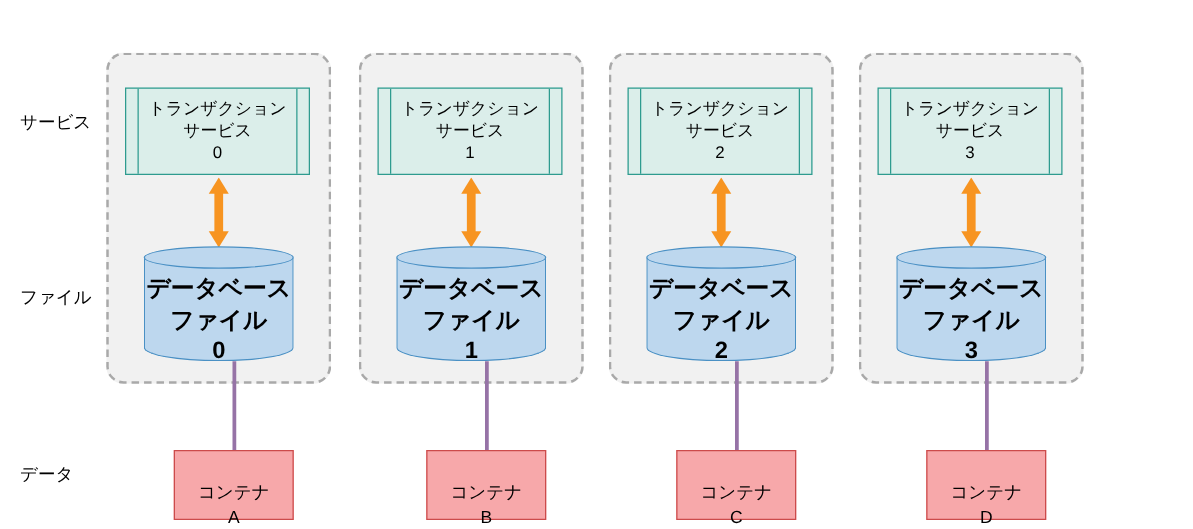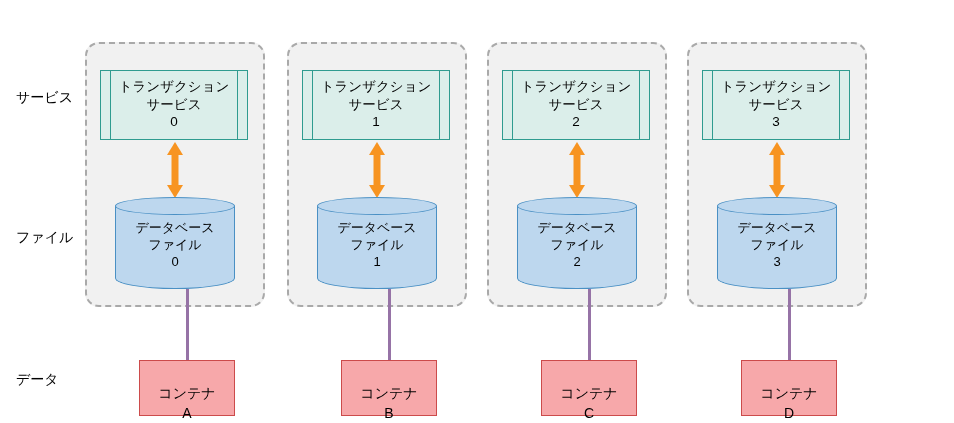--- a/index.html
+++ b/index.html
@@ -109,22 +109,23 @@
     background: #BDD7EE;
     border: 1.5px solid #4A90C4;
     border-radius: 50%;
     box-sizing: border-box;
   }
   .cyl-text {
     position: absolute;
     left: 0; right: 0;
     top: 23px;
     text-align: center;
-    font-size: 13px;
+    font-size: 19px;
     line-height: 1.3;
+    font-weight: bold;
   }
 
   .connector {
     position: absolute;
     top: 289px;
     height: 72px;
     width: 3px;
     background: #9673A6;
     left: 50%;
     margin-left: -1.5px;

